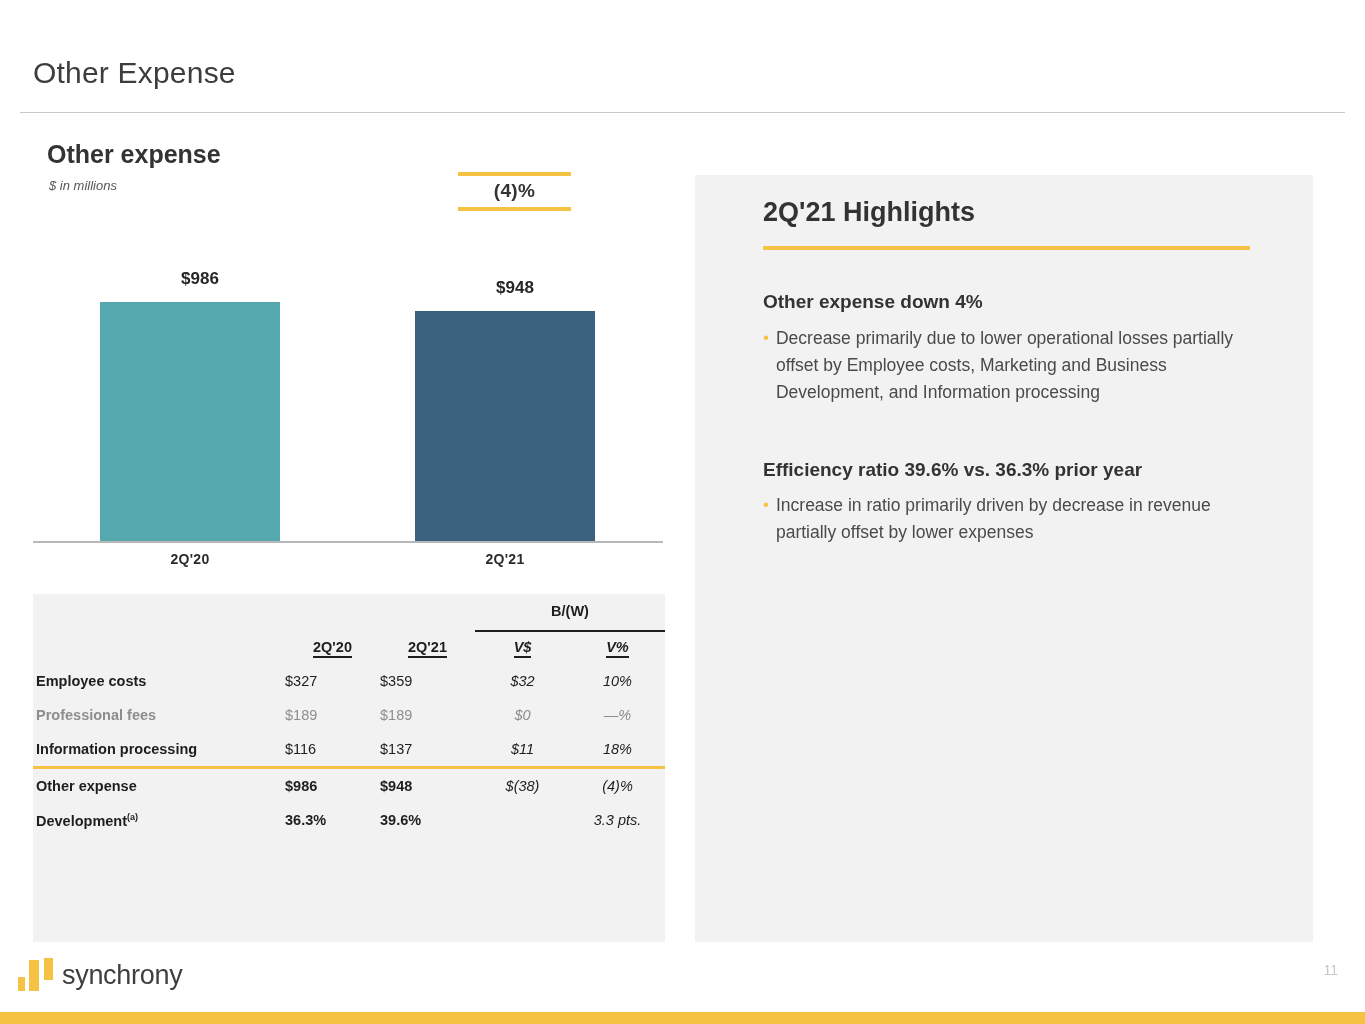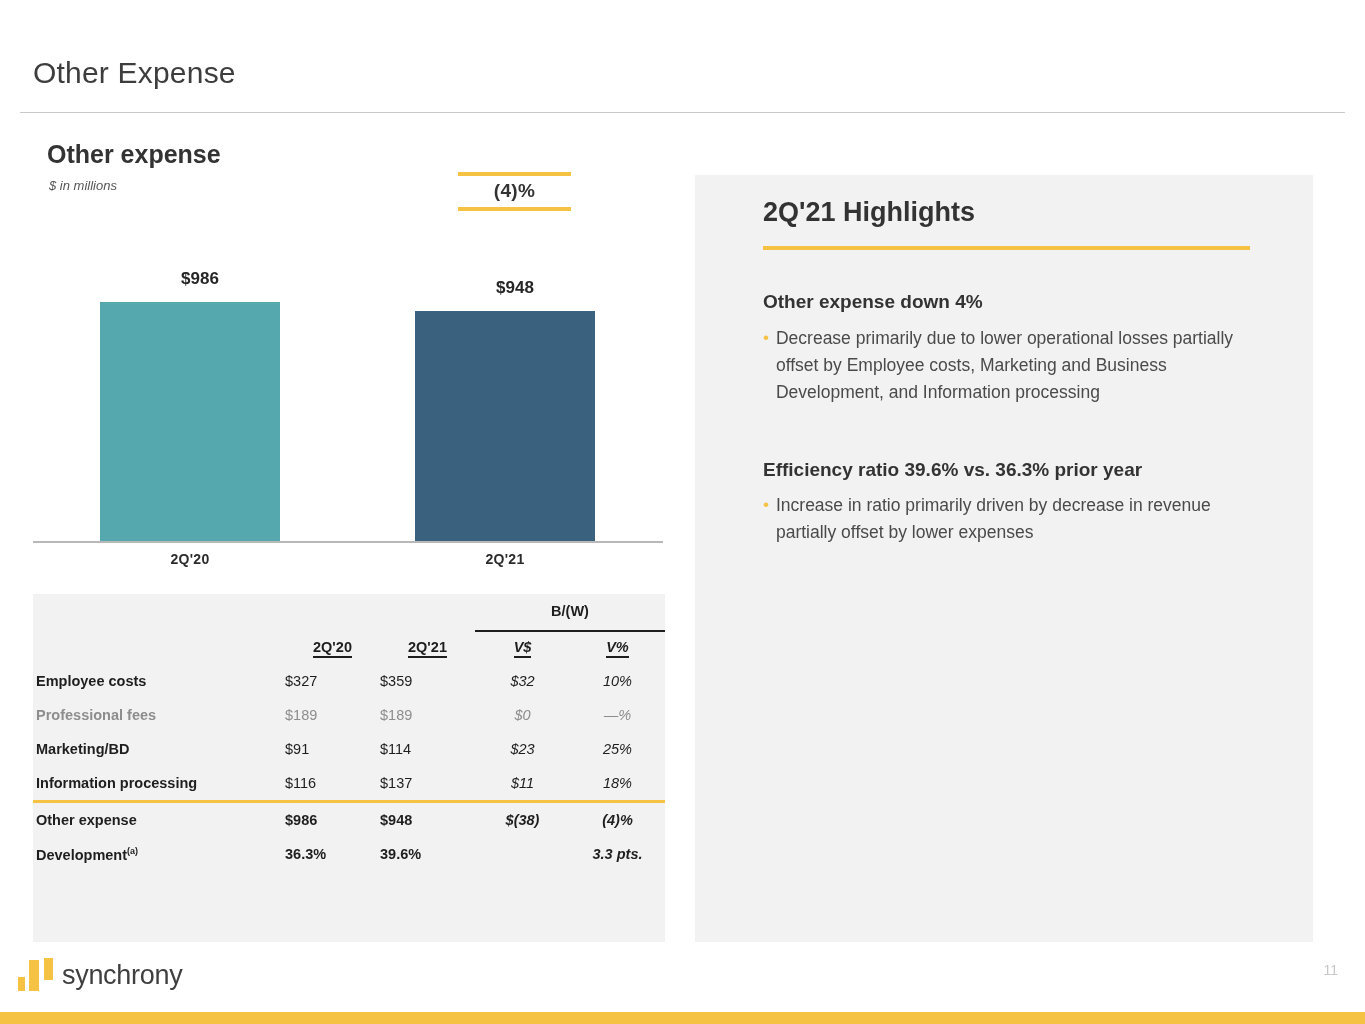--- a/index.html
+++ b/index.html
@@ -182,21 +182,21 @@
   }
   td.num-ital {
     text-align: center;
     font-style: italic;
     color: #1e1e1e;
   }
   tr.muted td { color: #8d8d8d; }
   tr.total td {
     font-weight: bold;
   }
-  tr.total td.num-ital { font-weight: bold; }
+  tr.total td.num-ital { font-weight: normal; }
   .total-rule td {
     height: 0;
   }
   .total-rule-line {
     height: 3px;
     background: #f6c243;
     width: 100%;
   }
   .sup {
     font-size: 9px;
@@ -354,27 +354,20 @@
         <td class="num">$359</td>
         <td class="num-ital">$32</td>
         <td class="num-ital">10%</td>
       </tr>
       <tr class="row-d muted">
         <td class="label-cell">Professional fees</td>
         <td class="num">$189</td>
         <td class="num">$189</td>
         <td class="num-ital">$0</td>
         <td class="num-ital">—%</td>
-      </tr>
-      <tr class="row-d">
-        <td class="label-cell">Marketing/BD</td>
-        <td class="num">$91</td>
-        <td class="num">$114</td>
-        <td class="num-ital">$23</td>
-        <td class="num-ital">25%</td>
       </tr>
       <tr class="row-d">
         <td class="label-cell">Information processing</td>
         <td class="num">$116</td>
         <td class="num">$137</td>
         <td class="num-ital">$11</td>
         <td class="num-ital">18%</td>
       </tr>
 
       <tr class="total-rule">

